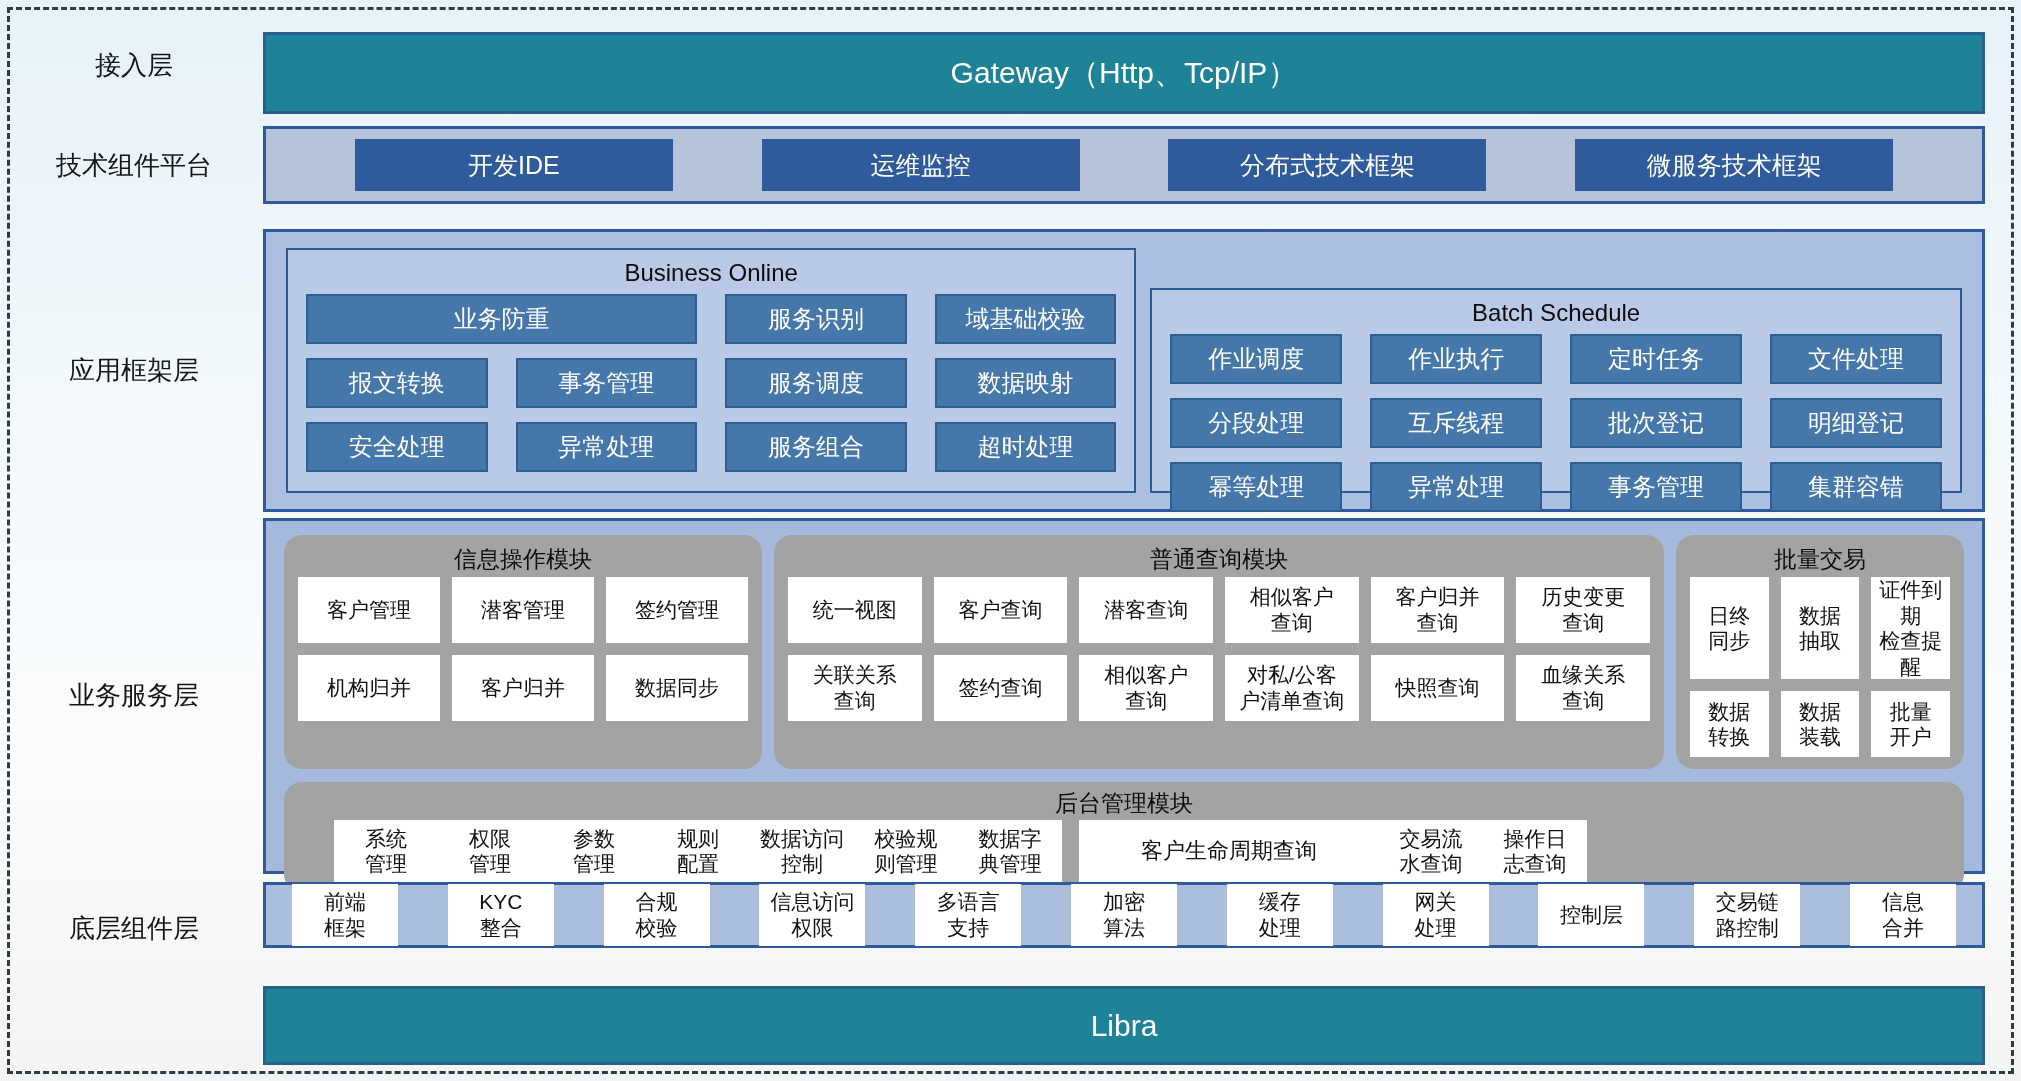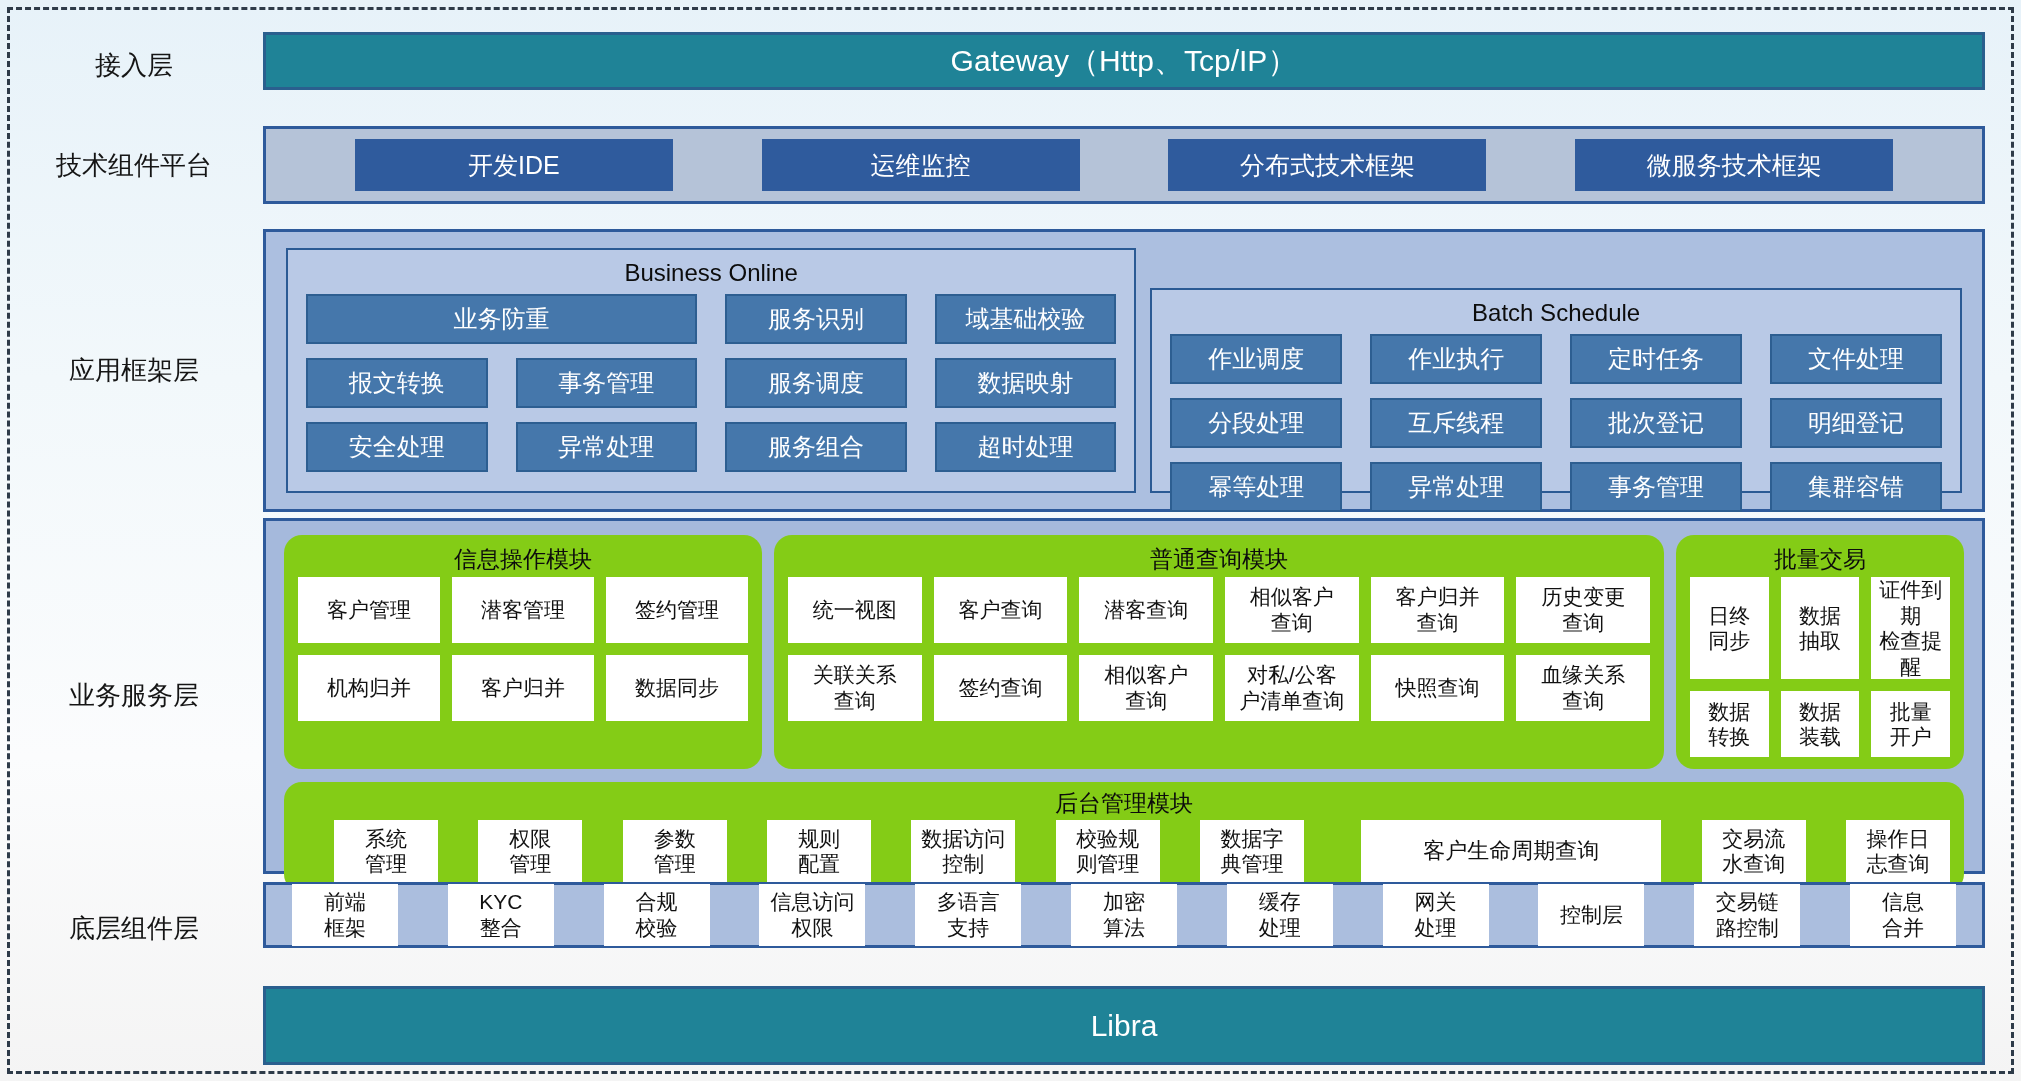--- a/index.html
+++ b/index.html
@@ -27,53 +27,53 @@
   .group-bo { flex:1.05; }
   .group-bs { flex:1;margin-top:40px; }
   .group-title { text-align:center; font-size:24px; height:42px; line-height:42px; color:#0c0c0c; }
   .group-grid { display:grid; grid-template-columns:repeat(4,1fr); gap:14px 28px; }
   .blue-btn { height:50px; background:#4577ab; border:2px solid #2d5e91; color:#fff; font-size:24px;
     display:flex; align-items:center; justify-content:center; box-sizing:border-box; }
   .span2 { grid-column:1/3; }
 
   .svc-row { background:#a5b9dc; padding:14px 18px; display:flex; flex-direction:column; gap:13px; }
   .svc-top { display:flex; gap:12px; }
-  .module { background:#84cc16; border-radius:18px; padding:6px 14px 12px; box-sizing:border-box; }
+  .module { background:#a3a3a3; border-radius:18px; padding:6px 14px 12px; box-sizing:border-box; }
   .module-title { text-align:center; font-size:23px; height:36px; line-height:36px; color:#0c0c0c; }
   .mod-info { width:478px; }
   .mod-query { flex:1; }
   .mod-batch { width:288px; }
   .mod-grid { display:grid; gap:12px; }
   .grid3 { grid-template-columns:repeat(3,1fr); }
   .grid6 { grid-template-columns:repeat(6,1fr); }
   .white-btn { background:#ffffff; min-height:66px; display:flex; align-items:center; justify-content:center;
     text-align:center; font-size:21px; line-height:1.22; white-space:pre-line; color:#111; }
 
   .mod-admin { width:100%; padding:4px 14px 10px; }
   .admin-title { height:34px; line-height:34px; }
-  .admin-strip { display:flex; align-items:center; justify-content:space-between;padding-left:36px; }
+  .admin-strip { display:flex; align-items:center; justify-content:flex-start;padding-left:36px; }
   .admin-btn { width:104px; height:62px; min-height:62px; }
   .admin-wide { width:300px; font-size:22px;margin-left:17px; }
 
   .base-row { background:#abbede; display:flex; align-items:center; justify-content:space-between; padding:0 26px; }
   .base-btn { width:106px; height:62px; min-height:62px; }
 </style>
 </head>
 <body>
 
 <div class="page">
   <div class="frame"></div>
 
   <div class="side-label" style="top:45px;">接入层</div>
   <div class="side-label" style="top:145px;">技术组件平台</div>
   <div class="side-label" style="top:350px;">应用框架层</div>
   <div class="side-label" style="top:675px;">业务服务层</div>
   <div class="side-label" style="top:908px;">底层组件层</div>
 
-  <div class="row teal-bar" style="top:32px; height:58px;text-align:center;">Gateway（Http、Tcp/IP）</div>
+  <div class="row teal-bar" style="top:32px; height:82px;text-align:center;">Gateway（Http、Tcp/IP）</div>
 
   <div class="row container tech-row" style="top:126px; height:78px;">
     <div class="tech-btn">开发IDE</div>
     <div class="tech-btn">运维监控</div>
     <div class="tech-btn">分布式技术框架</div>
     <div class="tech-btn">微服务技术框架</div>
   </div>
 
   <div class="row container app-row" style="top:229px; height:283px;">
     <div class="group-box group-bo">

